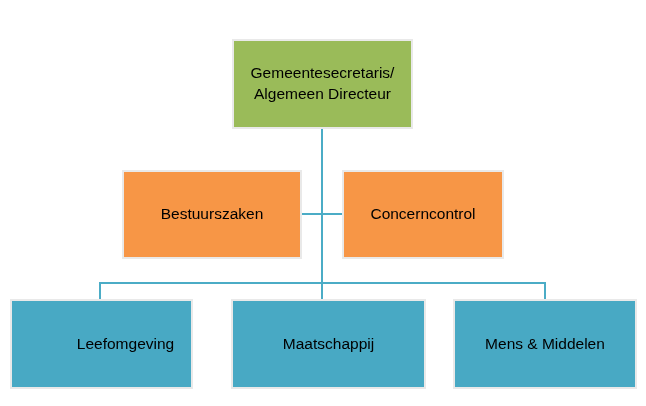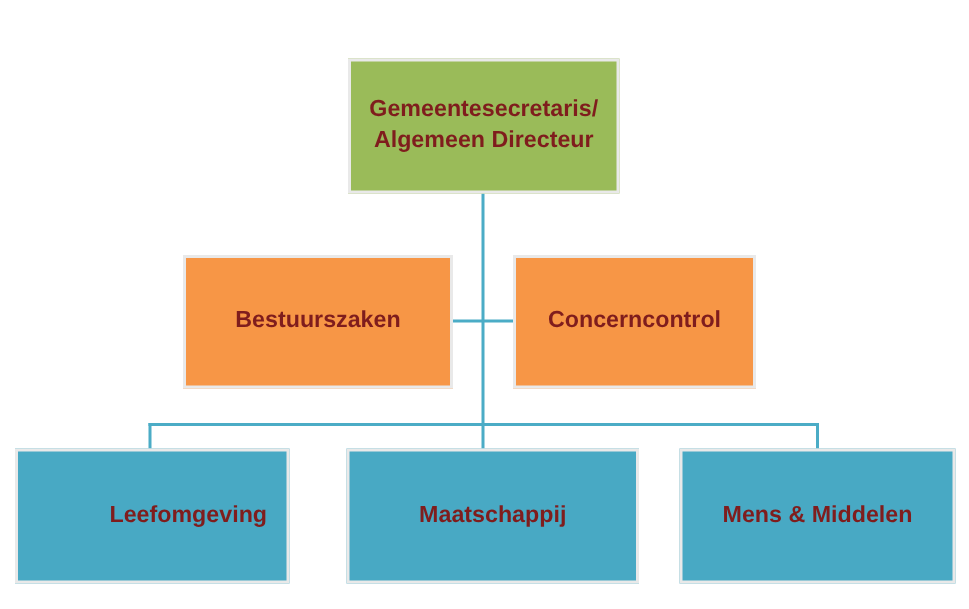--- a/index.html
+++ b/index.html
@@ -12,30 +12,29 @@
     position: relative;
     width: 646px;
     height: 406px;
     background: #ffffff;
     overflow: hidden;
   }
   .node {
     position: absolute;
     box-sizing: border-box;
     border: 2px solid #e9e9e9;
-    color: #7f1d1d;
+    color: #000000;
     display: flex;
     align-items: center;
     justify-content: center;
     text-align: center;
     font-size: 15.5px;
     line-height: 1.35;
     white-space: pre-line;
     user-select: none;
-    font-weight: bold;
   }
   .connector {
     position: absolute;
     background: #4bacc6;
   }
   
   .node-root   { left: 232px; top: 39px;  width: 181px; height: 90px; }
   
   .node-staff-0 { left: 122px; top: 170px; width: 180px; height: 89px; }
   .node-staff-1 { left: 342px; top: 170px; width: 162px; height: 89px; }

